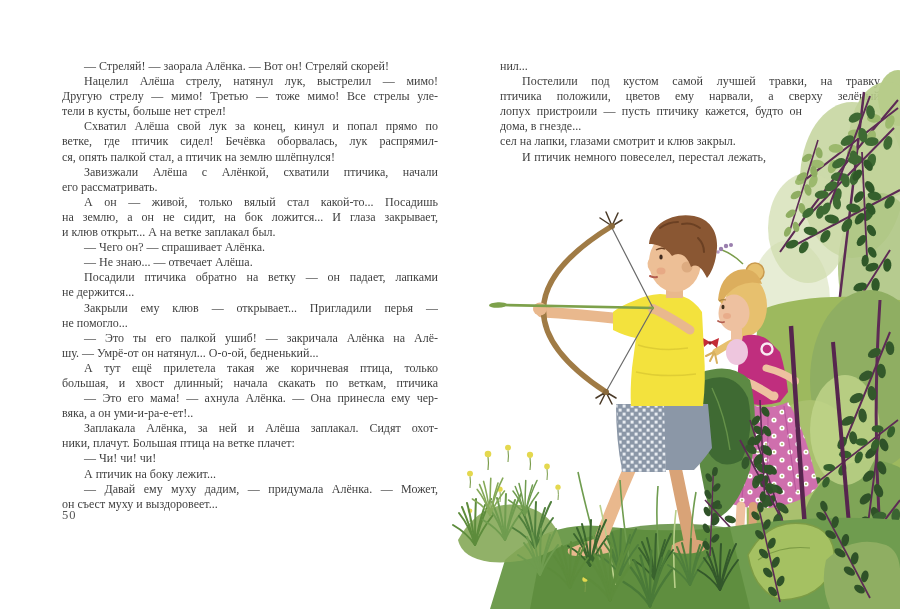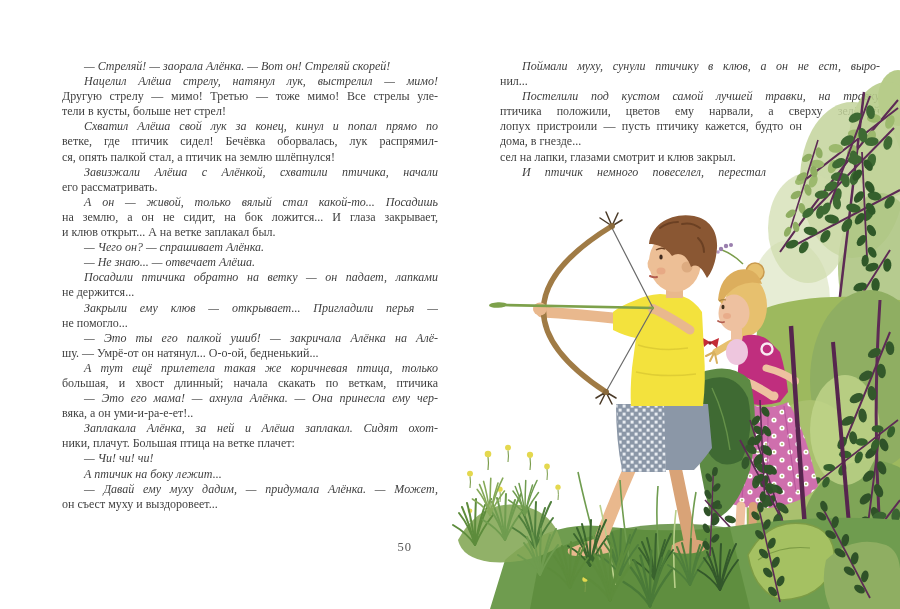--- a/index.html
+++ b/index.html
@@ -9,25 +9,25 @@
     font-family:"Liberation Serif", serif;
   }
   .page-text{
     position:absolute;
     font-size:12px;line-height:15.1px;color:var(--ink,#3f3f3f);
   }
   #left-text{left:62px;top:59px;width:376px;}
   #right-text{left:500px;top:59px;width:380px;}
   .line{width:100%;white-space:normal;overflow:hidden;height:15.1px;}
   .line.j{text-align:justify;text-align-last:justify;}
-  .line.ind{text-indent:22px;font-style:italic;}
+  .line.ind{text-indent:22px;}
   #right-text .line[data-li="4"]{width:302px;}
   #right-text .line[data-li="6"]{width:266px;}
   .pageno{
-    position:absolute;left:62px;top:540px;width:350px;text-align:right;
+    position:absolute;left:62px;top:508px;width:350px;text-align:left;
     font-size:12.5px;color:#565656;letter-spacing:1px;
   }
   #illu{position:absolute;left:450px;top:0;width:450px;height:609px;}
 </style>
 </head>
 <body>
 
 <div>
   <div id="left-text" class="page-text">
       <div class="line ind" data-li="0">— Стреляй! — заорала Алёнка. — Вот он! Стреляй скорей!</div>
@@ -59,21 +59,20 @@
       <div class="line ind" data-li="27">— Чи! чи! чи!</div>
       <div class="line ind" data-li="28">А птичик на боку лежит...</div>
       <div class="line ind j" data-li="29">— Давай ему муху дадим, — придумала Алёнка. — Может,</div>
       <div class="line" data-li="30">он съест муху и выздоровеет...</div>
     </div>
   <div class="pageno">50</div>
 </div>
 
 <div>
   <div id="right-text" class="page-text">
-      <div class="line ind j" data-li="0">Поймали муху, сунули птичику в клюв, а он не ест, выро-</div>
       <div class="line" data-li="1">нил...</div>
       <div class="line ind j" data-li="2">Постелили под кустом самой лучшей травки, на травку</div>
       <div class="line j" data-li="3">птичика положили, цветов ему нарвали, а сверху зелёный</div>
       <div class="line j" data-li="4">лопух пристроили — пусть птичику кажется, будто он</div>
       <div class="line" data-li="5">дома, в гнезде...</div>
       <div class="line" data-li="7">сел на лапки, глазами смотрит и клюв закрыл.</div>
       <div class="line ind j" data-li="6">И птичик немного повеселел, перестал лежать,</div>
     </div>
 
   <svg id="illu" viewBox="0 0 450 609" role="img" aria-label="Акварель: мальчик Алёша в жёлтой футболке и серых клетчатых шортах стреляет из самодельного лука, за ним девочка Алёнка в розовом платье с красными сандалиями; вокруг зелёные кусты, травы и жёлтые одуванчики">

